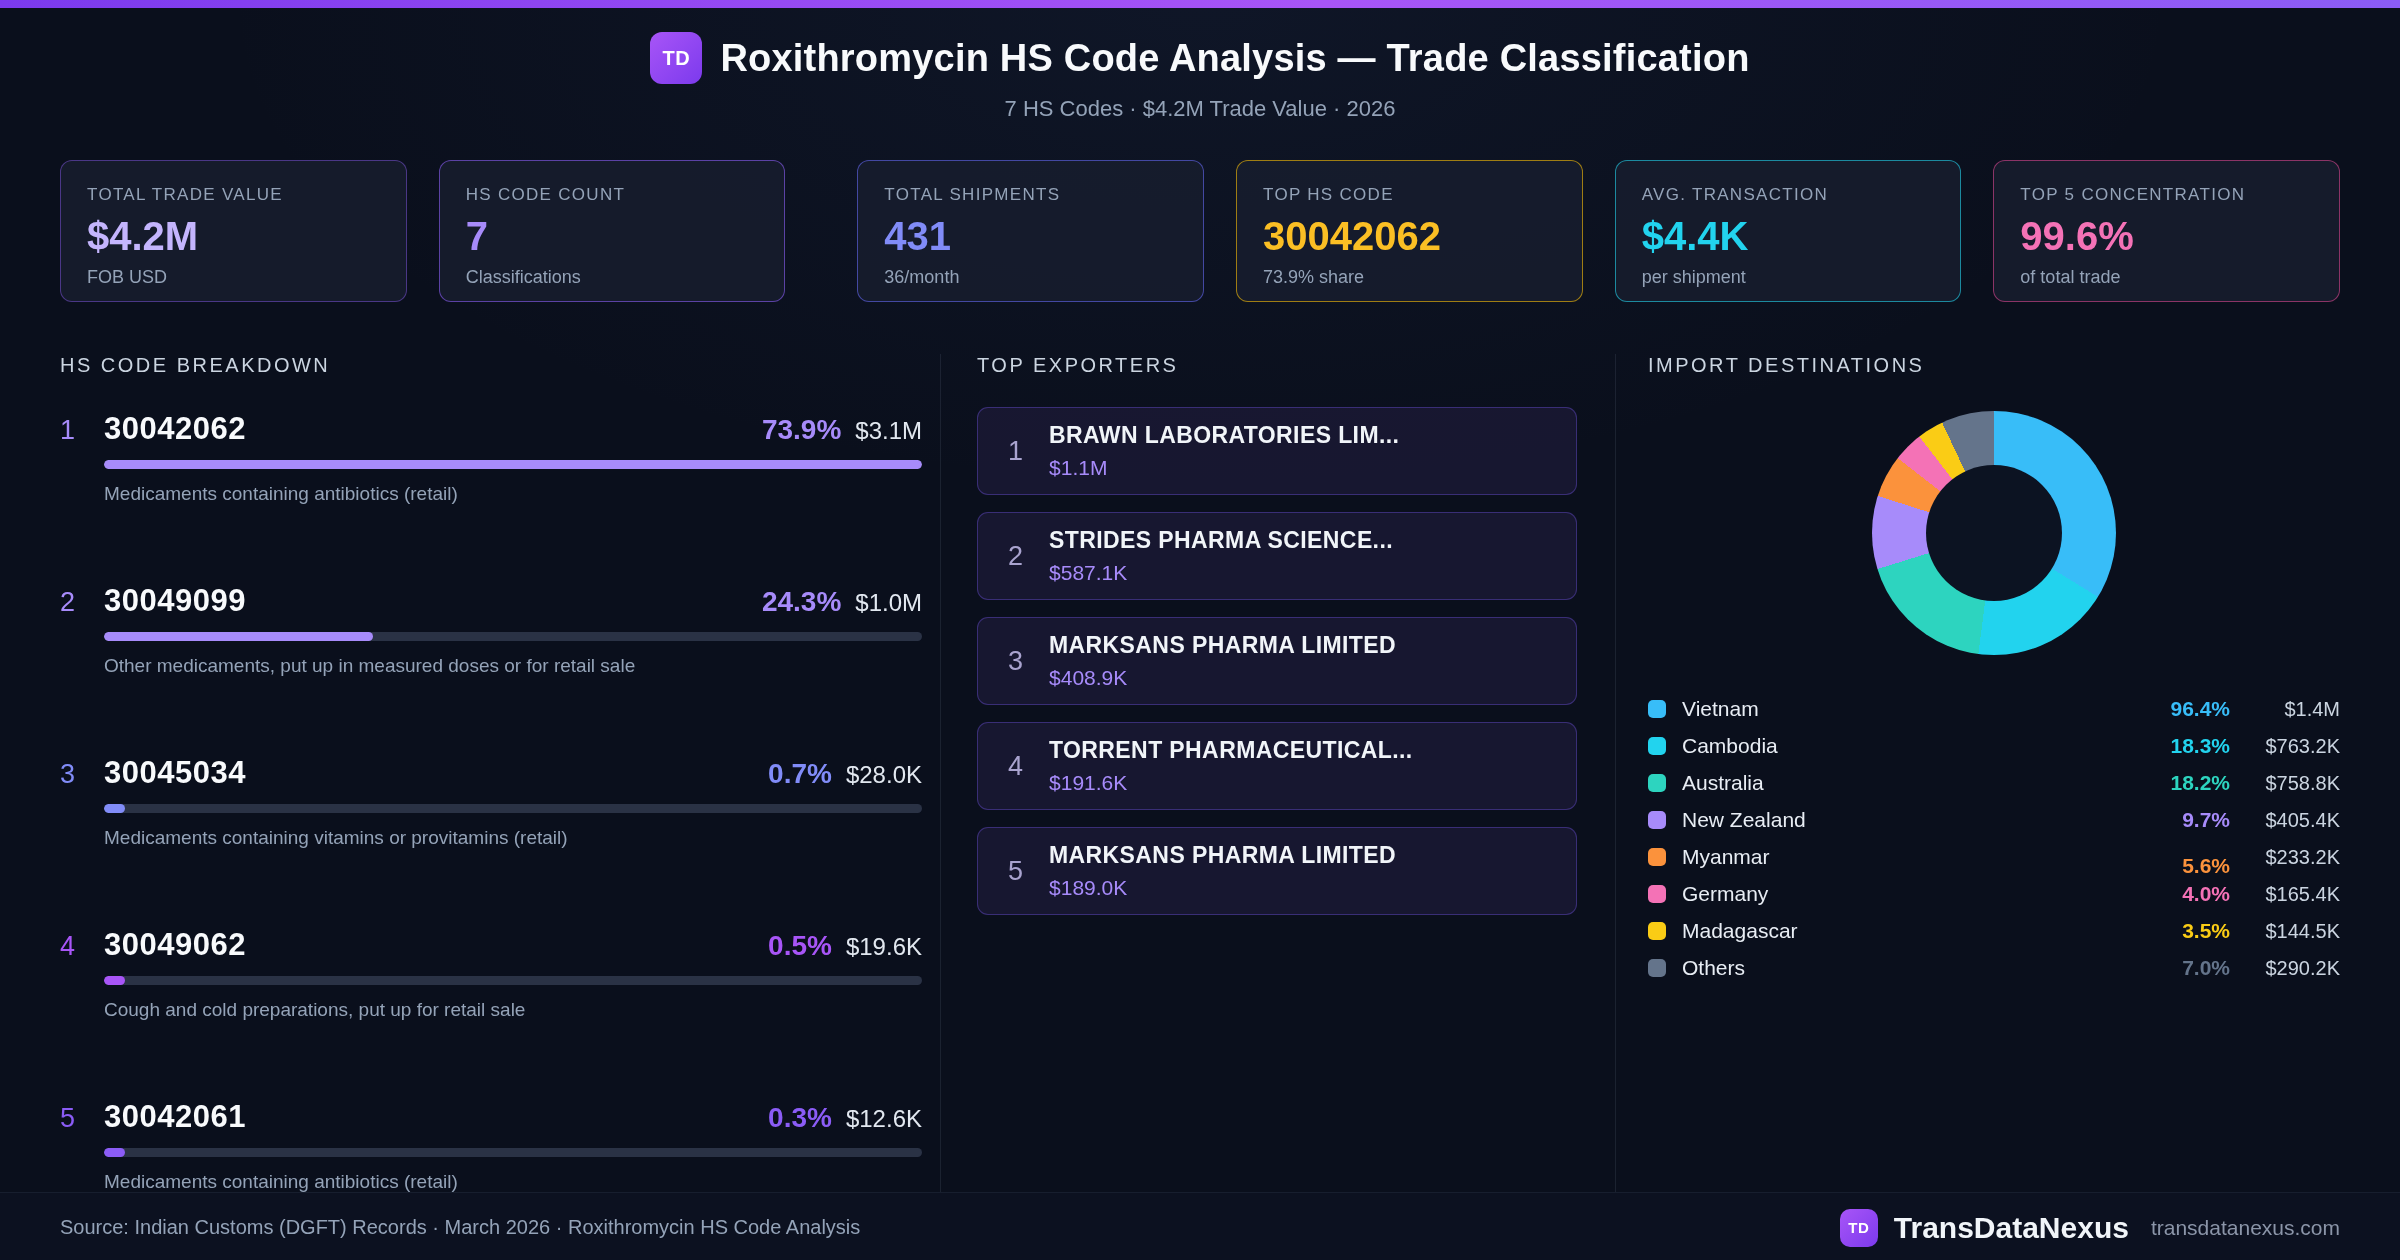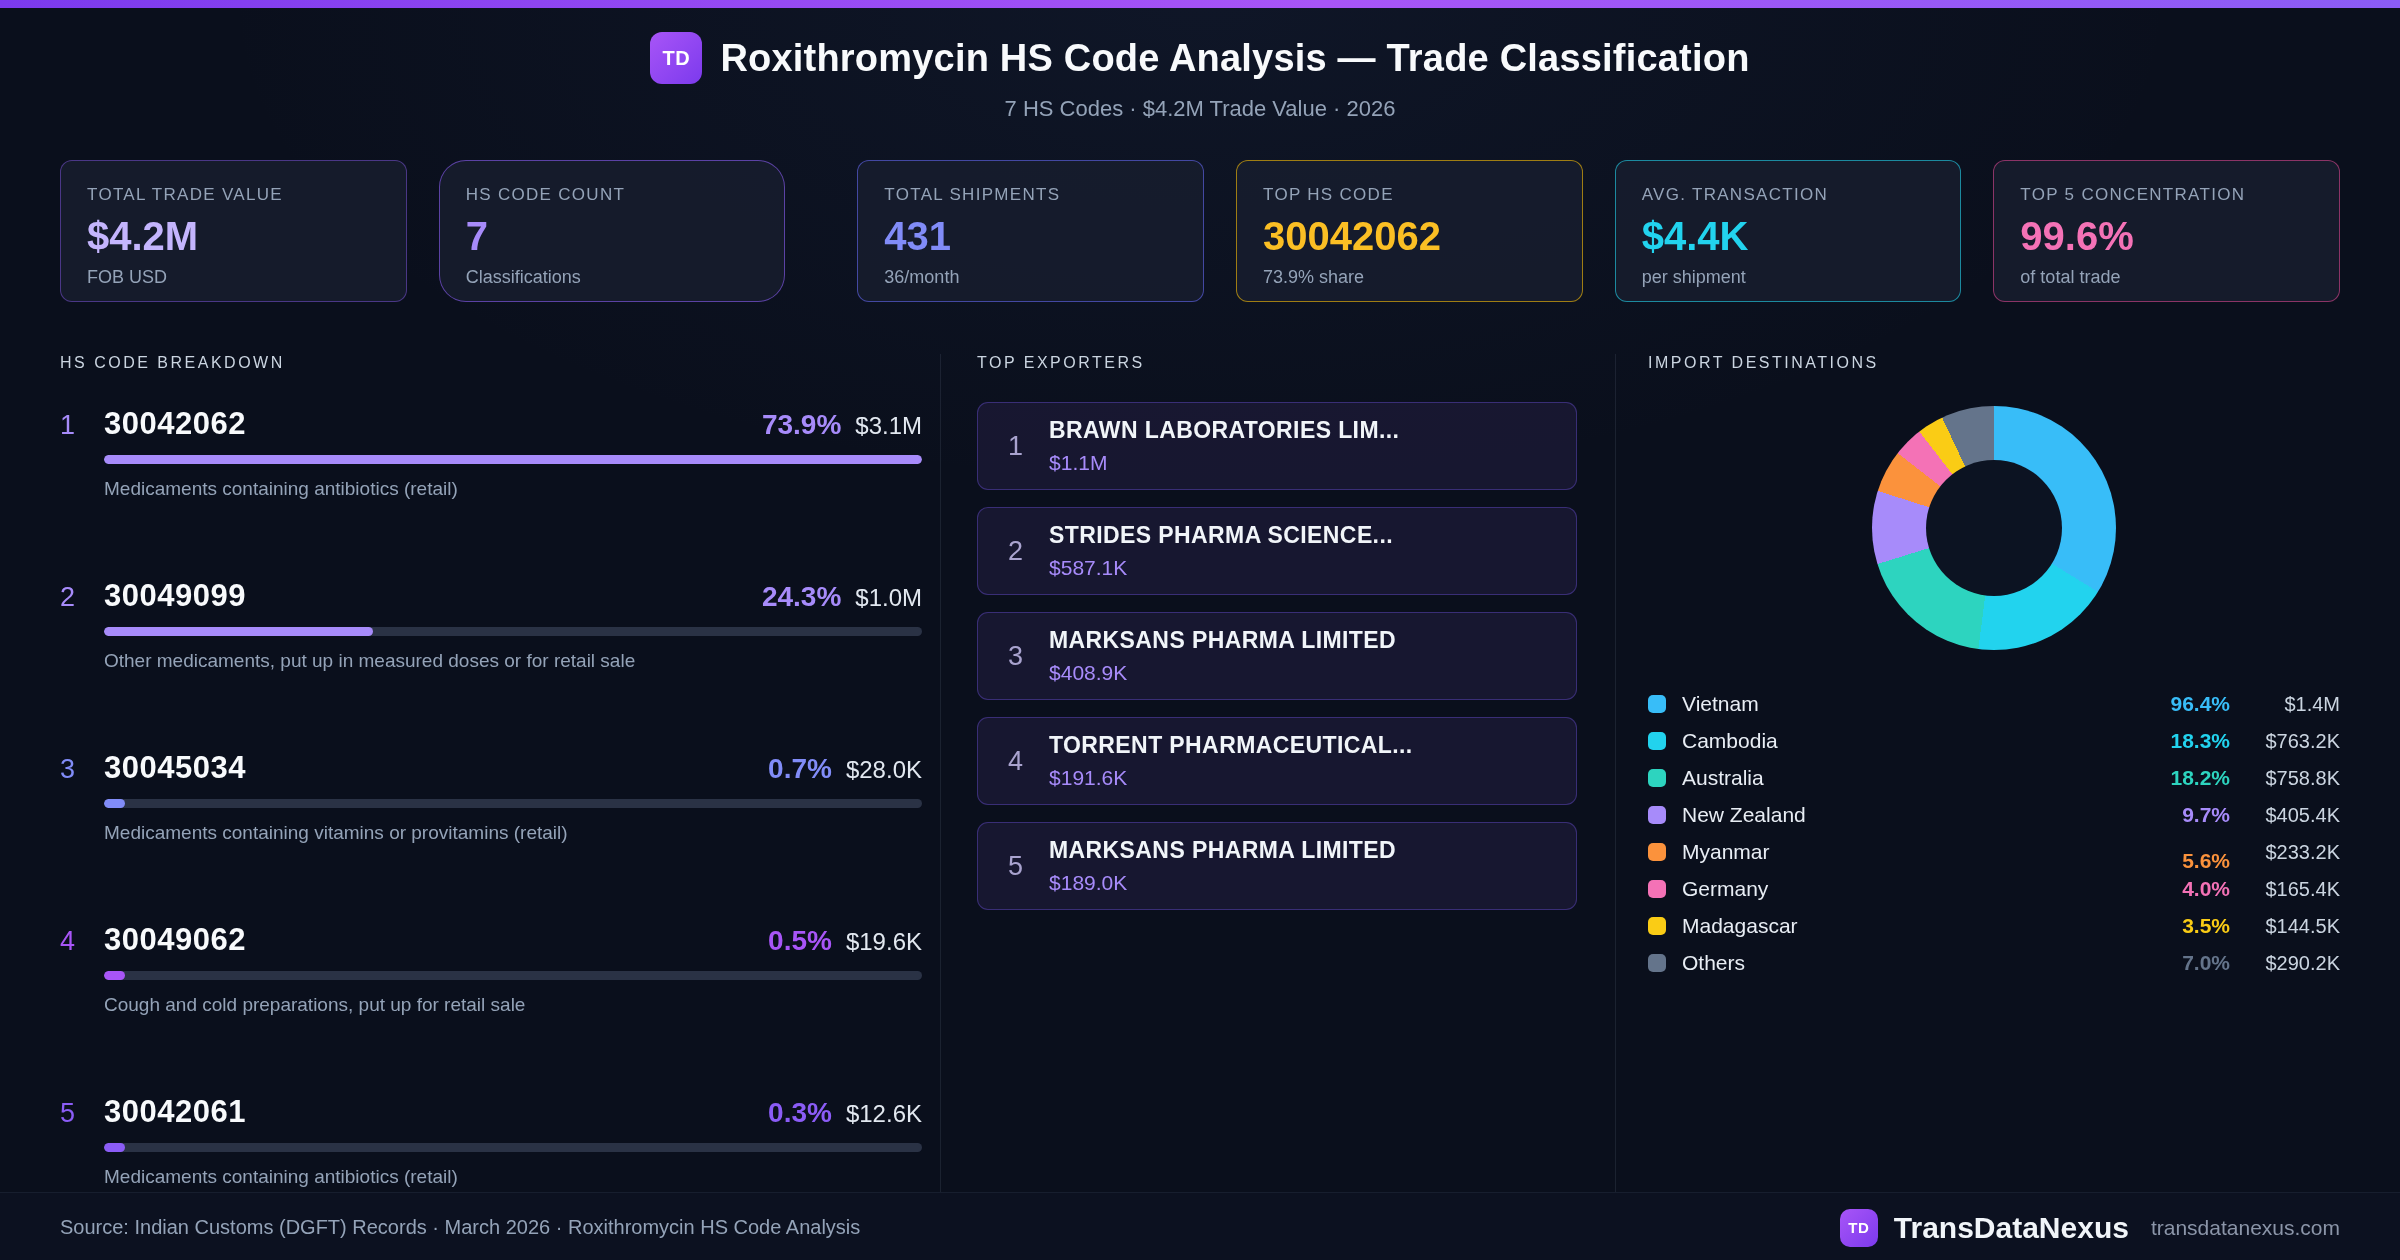--- a/index.html
+++ b/index.html
@@ -35,21 +35,21 @@
   .stat-label { font-size:17px; letter-spacing:1.3px; color:#94a3b8; }
   .stat-value { font-size:40px; font-weight:700; margin:9px 0 8px; }
   .stat-sub { font-size:18px; color:#94a3b8; }
 
   
   .main { display:flex; padding:52px 60px 0; height:890px; overflow:hidden; }
   .col-divider { width:1px; background:rgba(148,163,184,0.13); flex:none; }
   .col-breakdown { width:880px; flex:none; padding-right:18px; }
   .col-exporters { width:674px; flex:none; padding:0 38px 0 36px; }
   .col-destinations { flex:1; padding-left:32px; }
-  .section-title { font-size:16px; letter-spacing:2.5px; color:#cbd5e1; font-weight:500; }
+  .section-title { font-size:20px; letter-spacing:2.5px; color:#cbd5e1; font-weight:500; }
 
   
   .hs-rows { margin-top:34px; }
   .hs-row { margin-bottom:78px; }
   .hs-head { display:flex; align-items:baseline; }
   .hs-rank { width:44px; flex:none; font-size:27px; }
   .hs-code { font-size:31px; font-weight:700; color:#f8fafc; letter-spacing:0.5px; }
   .hs-spacer { flex:1; }
   .hs-pct { font-size:28px; font-weight:600; }
   .hs-value { font-size:24px; color:#e2e8f0; margin-left:14px; font-weight:500; }
@@ -107,21 +107,21 @@
   </div>
   <div class="page-subtitle">7 HS Codes · $4.2M Trade Value · 2026</div>
 </div>
 
 <div class="stats-row">
   <div class="stat-card" style="border-color: rgba(139, 92, 246, 0.45);">
     <div class="stat-label">TOTAL TRADE VALUE</div>
     <div class="stat-value" style="color: rgb(196, 181, 253);">$4.2M</div>
     <div class="stat-sub">FOB USD</div>
   </div>
-  <div class="stat-card" style="border-color: rgba(139, 92, 246, 0.6); border-radius: 27px;">
+  <div class="stat-card" style="border-color: rgba(139, 92, 246, 0.6);">
     <div class="stat-label">HS CODE COUNT</div>
     <div class="stat-value" style="color: rgb(167, 139, 250);">7</div>
     <div class="stat-sub">Classifications</div>
   </div>
   <div class="stat-card" style="border-color: rgba(99, 102, 241, 0.6); margin-left: 40px;">
     <div class="stat-label">TOTAL SHIPMENTS</div>
     <div class="stat-value" style="color: rgb(129, 140, 248);">431</div>
     <div class="stat-sub">36/month</div>
   </div>
   <div class="stat-card" style="border-color: rgba(234, 179, 8, 0.65);">

